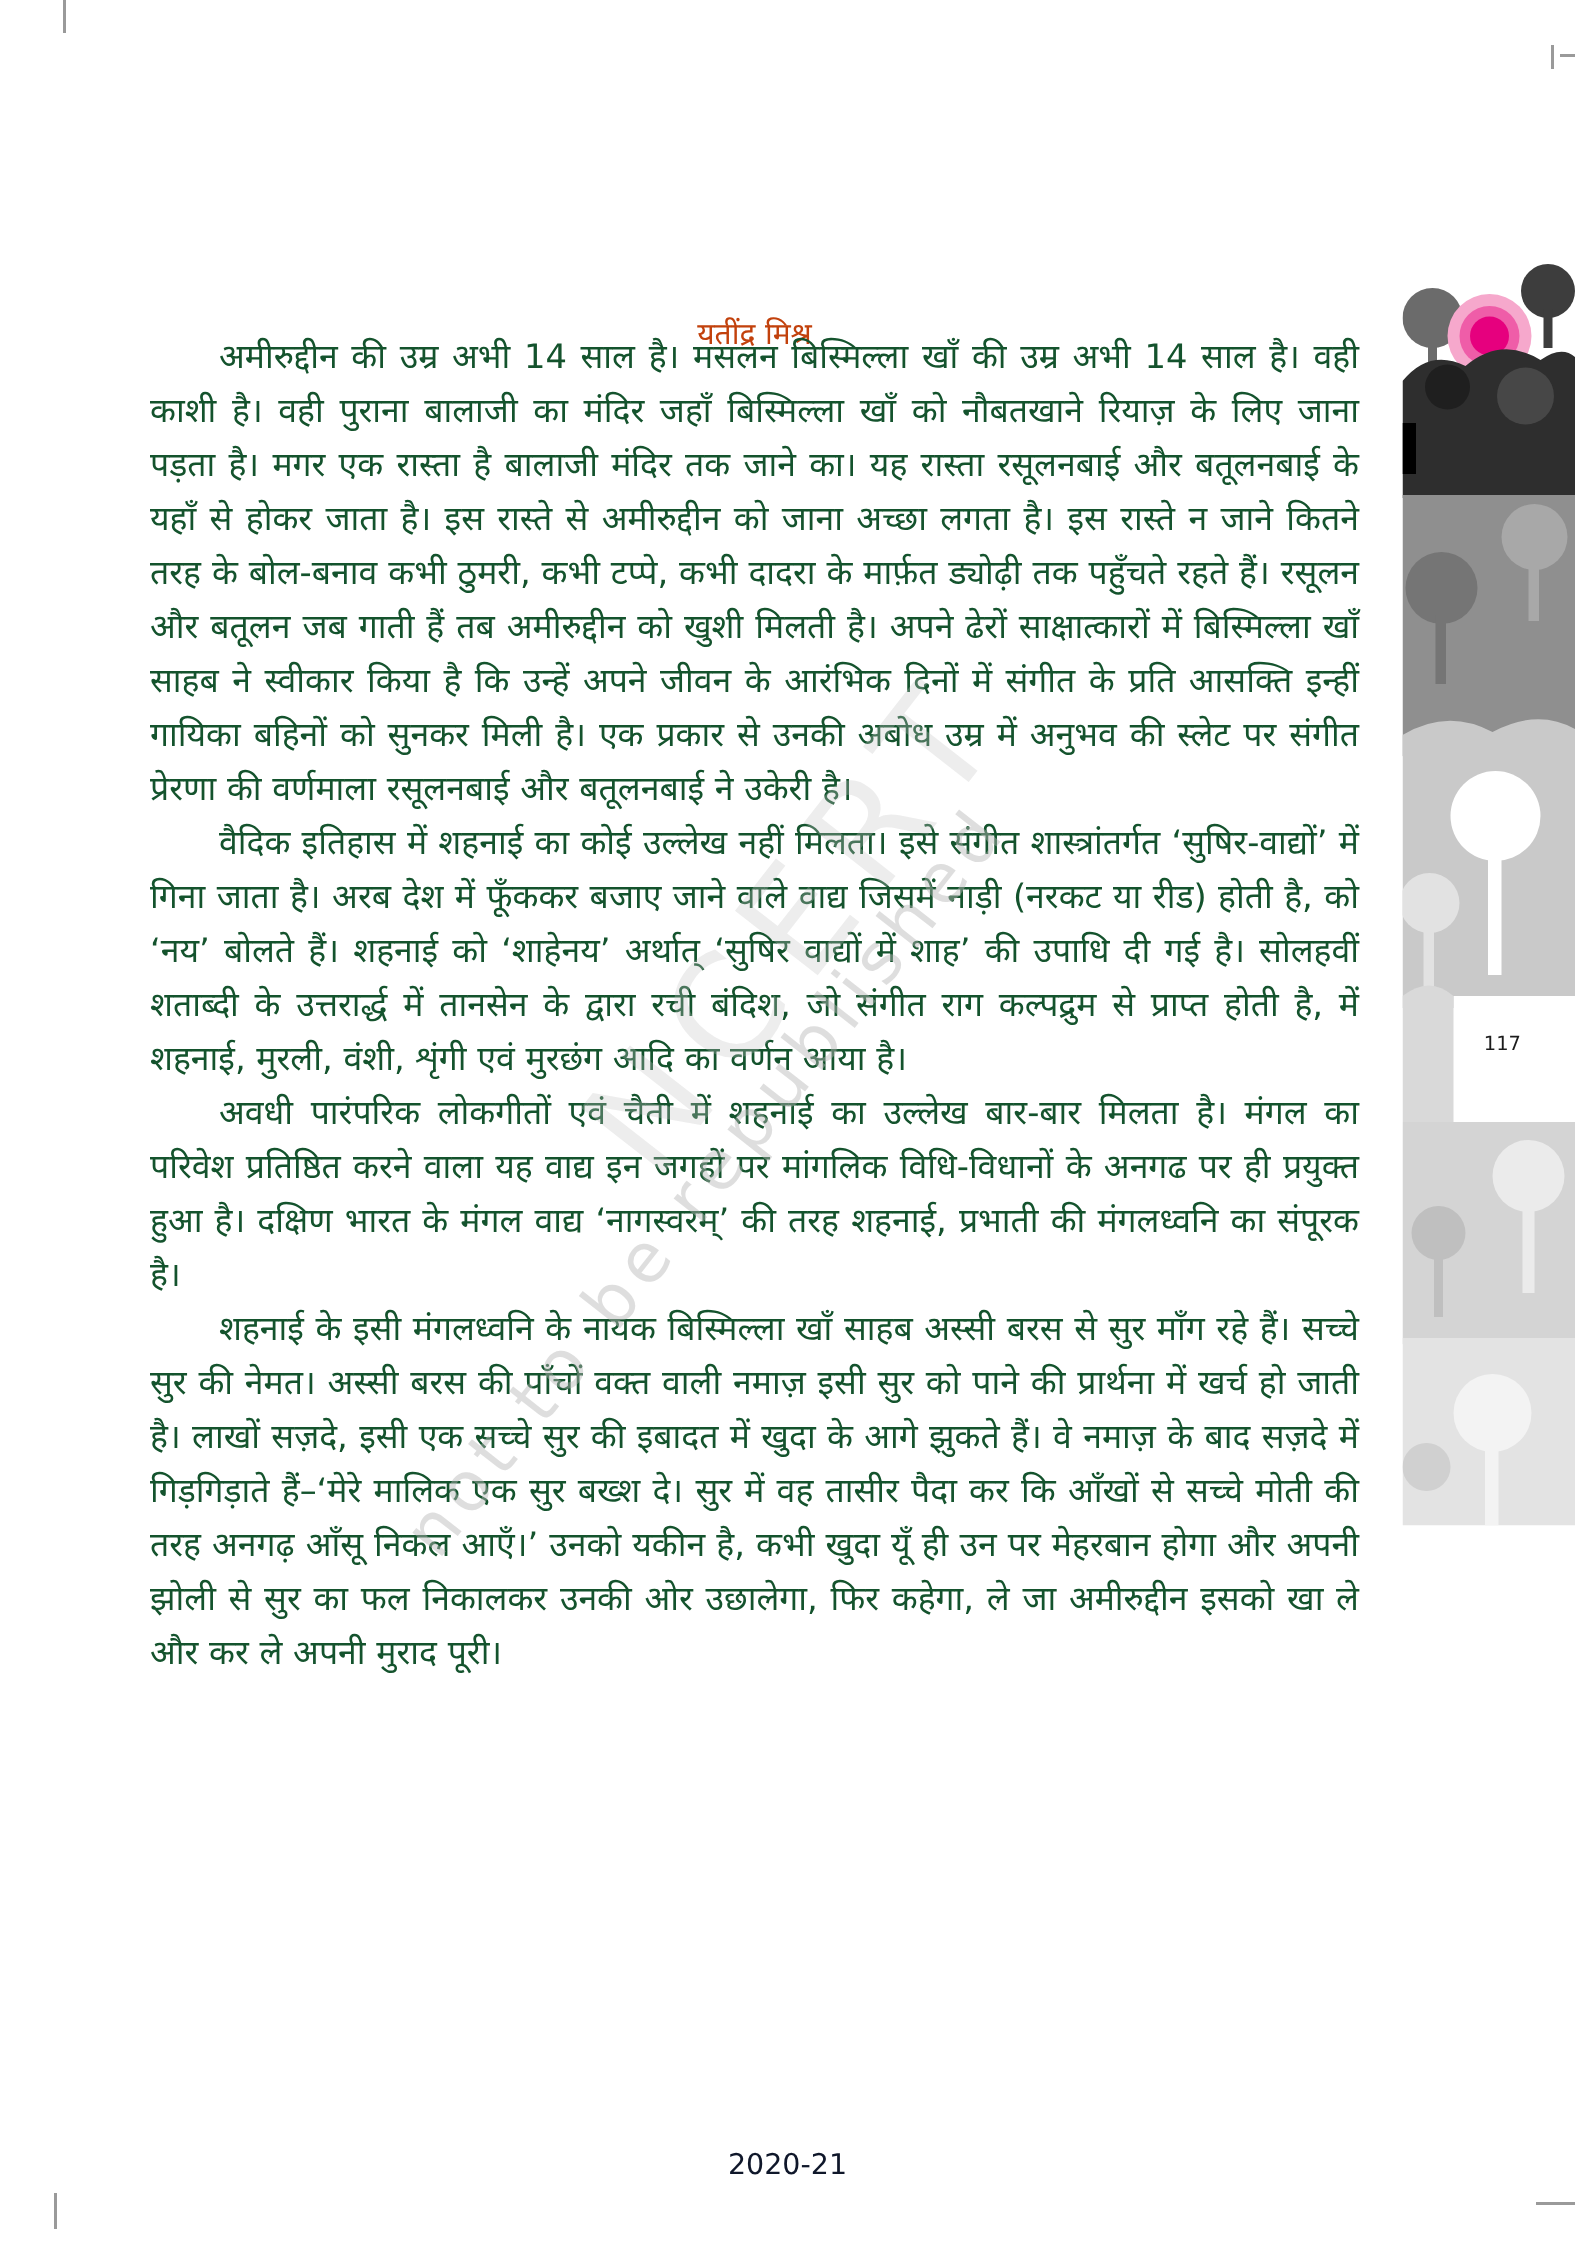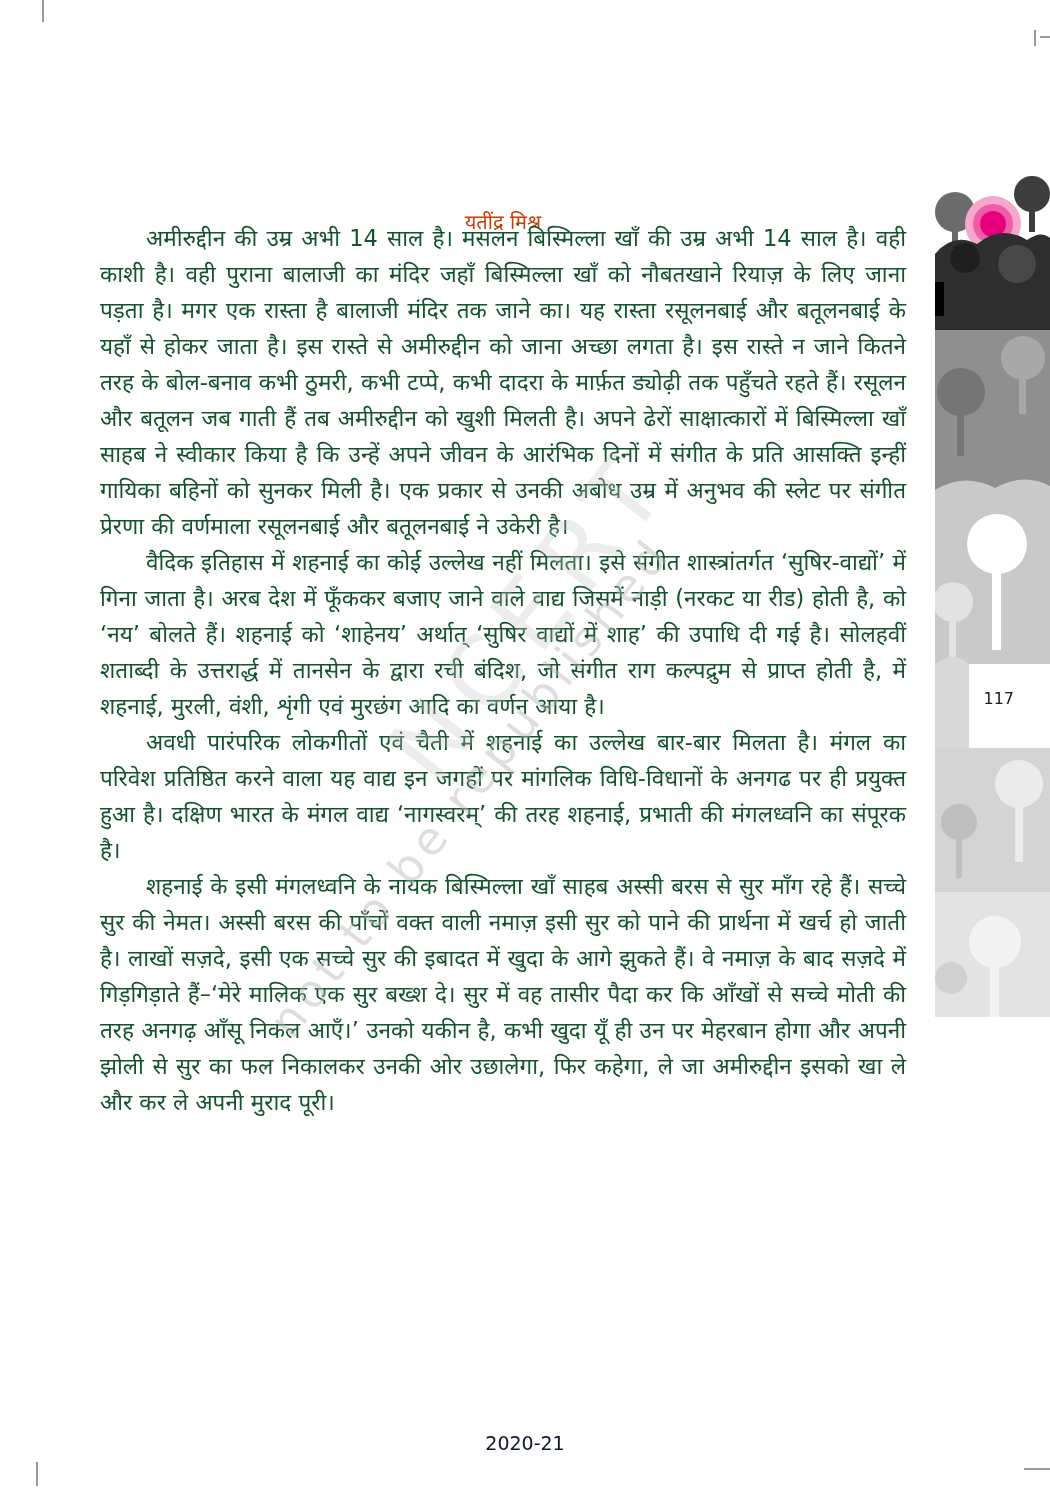--- a/index.html
+++ b/index.html
@@ -63,21 +63,21 @@
     width: 115px;
     height: 845px;
     z-index: 1;
   }
 
   
   .page-number {
     position: absolute;
     top: 686px;
     right: 28px;
-    font-size: 16px;
+    font-size: 13px;
     color: #1c1c1c;
     background: #ffffff;
     padding: 3px 8px;
     z-index: 4;
   }
 
   
   .footer {
     position: absolute;
     top: 1432px;

